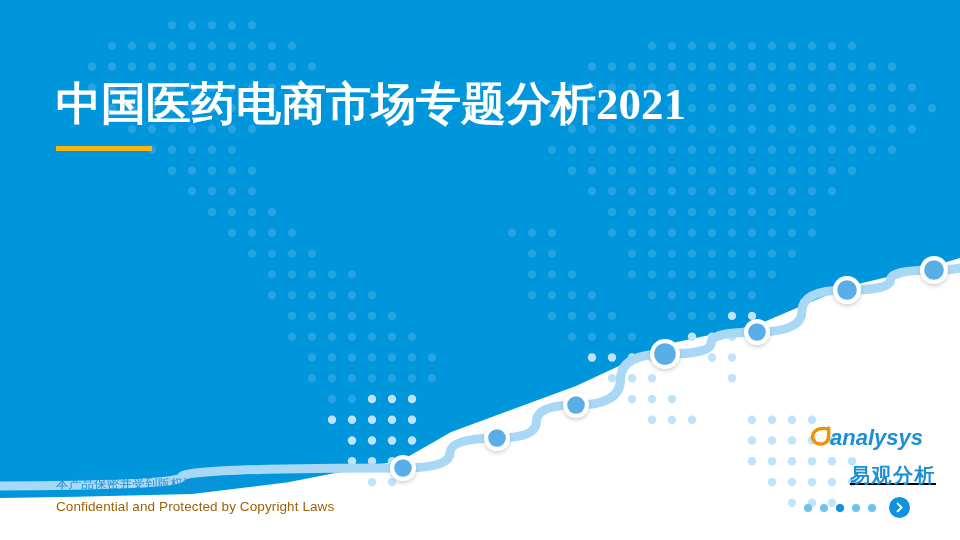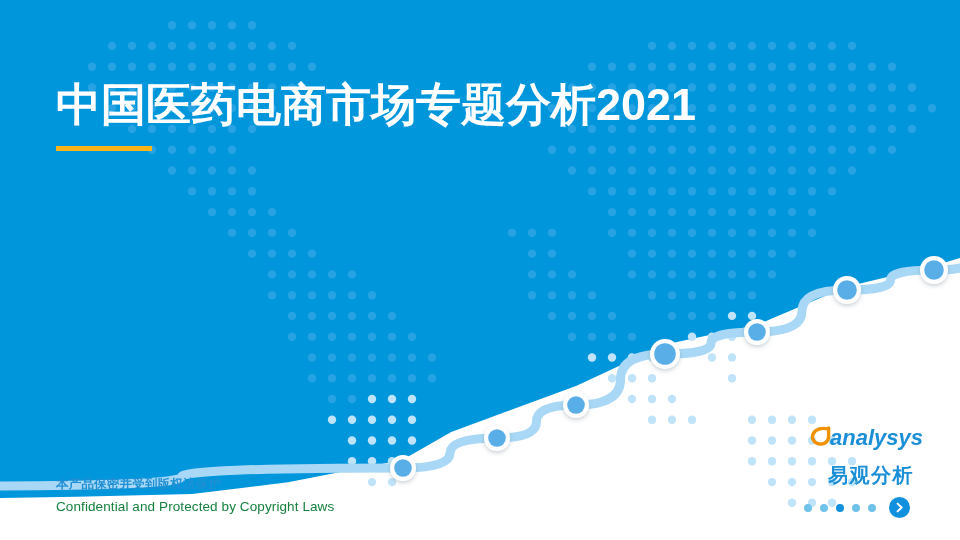--- a/index.html
+++ b/index.html
@@ -77,57 +77,58 @@
     top: 78px;
   }
   .slide-title {
     margin: 0;
     color: #ffffff;
     font-size: 45px;
     font-weight: bold;
     letter-spacing: 0px;
     line-height: 1.18;
     white-space: nowrap;
-    font-family: Liberation Sans, sans-serif;
+    font-family: Liberation Serif, serif;
   }
   .title-rule {
     margin-top: 15px;
     width: 96px;
     height: 5px;
     background: #f9b515;
   }
 
   
   .footer-note {
     position: absolute;
     left: 56px;
     bottom: 22px;
     line-height: 1.55;
   }
   .footer-cn {
     color: #1f8fd4;
     font-size: 12.5px;
-    font-weight: bold;
+    font-weight: normal;
     letter-spacing: .2px;
   }
   .footer-en {
-    color: #15803d;
+    color: #a16207;
     font-size: 13.5px;
     font-weight: normal;
     letter-spacing: .1px;
     margin-top: 3px;
   }
 
   
   .logo {
     position: absolute;
     left: 806px;
     top: 424px;
     width: 130px;
-    text-align: center;
+    text-align: right;
+    text-decoration: underline;
   }
   .logo-word {
     display: block;
     height: 30px;
   }
   .logo-cn {
     display: block;
     color: #1a8fd8;
     font-size: 20px;
     font-weight: bold;

